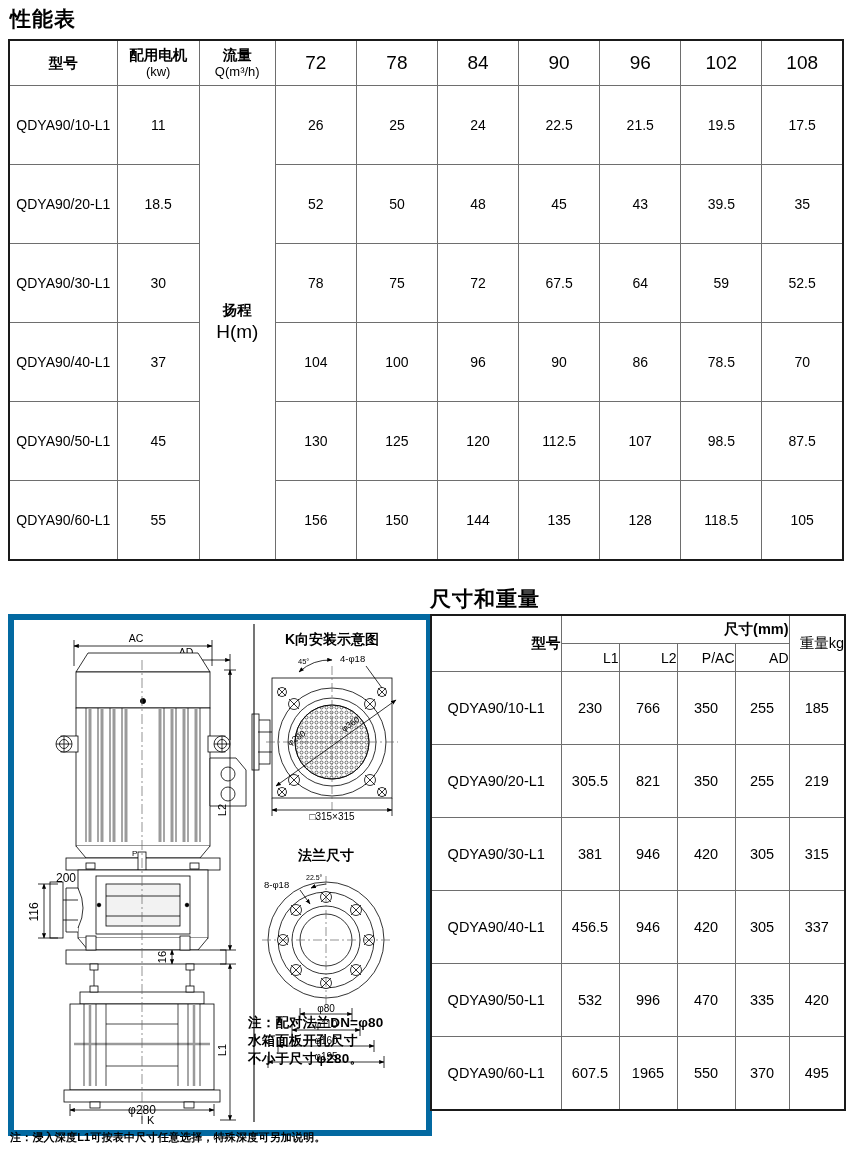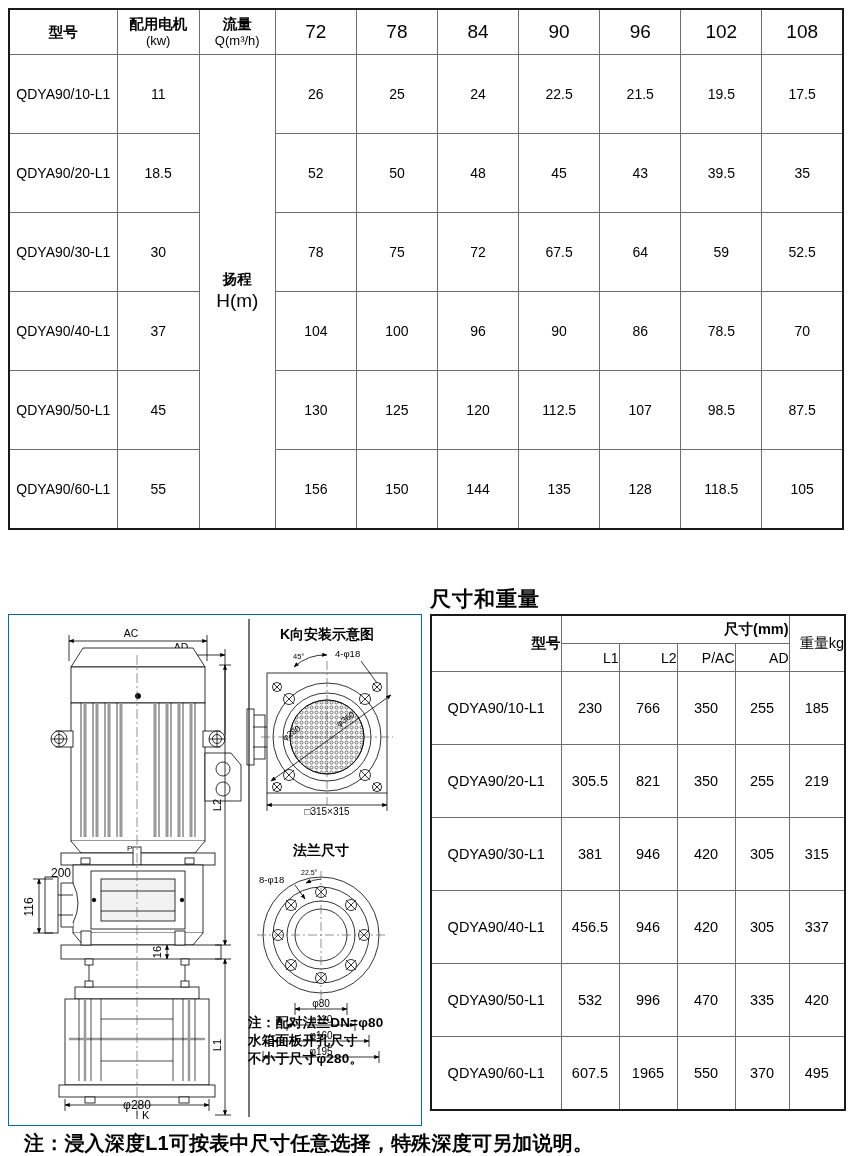--- a/index.html
+++ b/index.html
@@ -71,42 +71,42 @@
     top: 548px;
   }
 
   
   #drawing-panel {
     position: absolute;
     left: 8px;
     top: 614px;
     width: 412px;
     height: 510px;
-    border: 1px solid #0369a1;
+    border: 6px solid #0369a1;
     background: #fff;
     overflow: hidden;
   }
   #drawing-panel svg { display: block; }
 
   .note-block {
     position: absolute;
     left: 248px;
     top: 1014px;
     width: 168px;
     font-size: 13.5px;
     font-weight: bold;
     line-height: 1.32;
     letter-spacing: 0.2px;
   }
 
   #bottom-note {
     position: absolute;
-    left: 24px;
+    left: 10px;
     top: 1130px;
-    font-size: 20px;
+    font-size: 11px;
     font-weight: bold;
     letter-spacing: 0.2px;
   }
 
   
   #dims-wrap {
     position: absolute;
     left: 430px;
     top: 614px;
     width: 414px;
@@ -115,20 +115,21 @@
   #dims-table td.dh { height: 27px; font-size: 14px; text-align: right; }
   #dims-table td.drow { height: 72px; }
   .dim-span { font-weight: bold; font-size: 14.5px; }
   .wt-head { font-weight: normal; font-size: 14.5px; }
   .mdl-head { font-weight: bold; font-size: 14.5px; }
 </style>
 </head>
 <body>
 
 <div id="perf-wrap">
+  <div class="section-title" id="perf-title">性能表</div>
   <table class="grid" id="perf-table">
     <colgroup>
       <col style="width:108px">
         <col style="width:82px">
         <col style="width:76px">
       <col style="width:81px">
         <col style="width:81px">
         <col style="width:81px">
       <col style="width:81px">
         <col style="width:81px">

